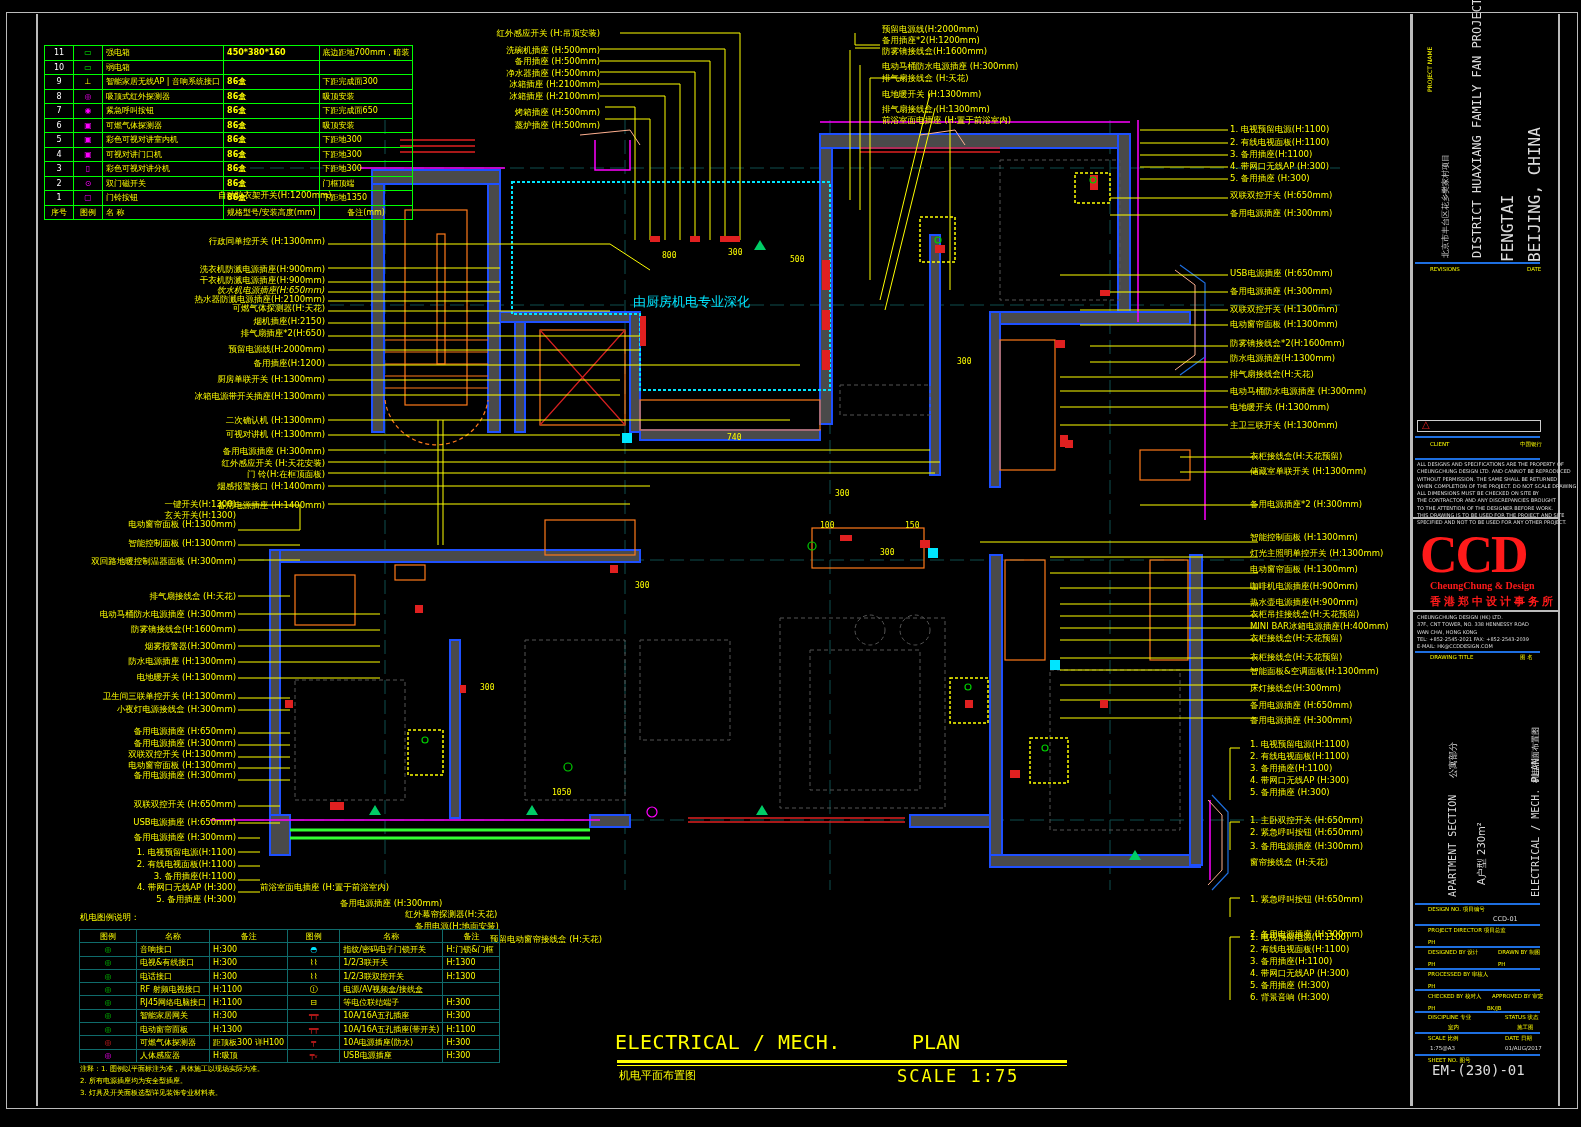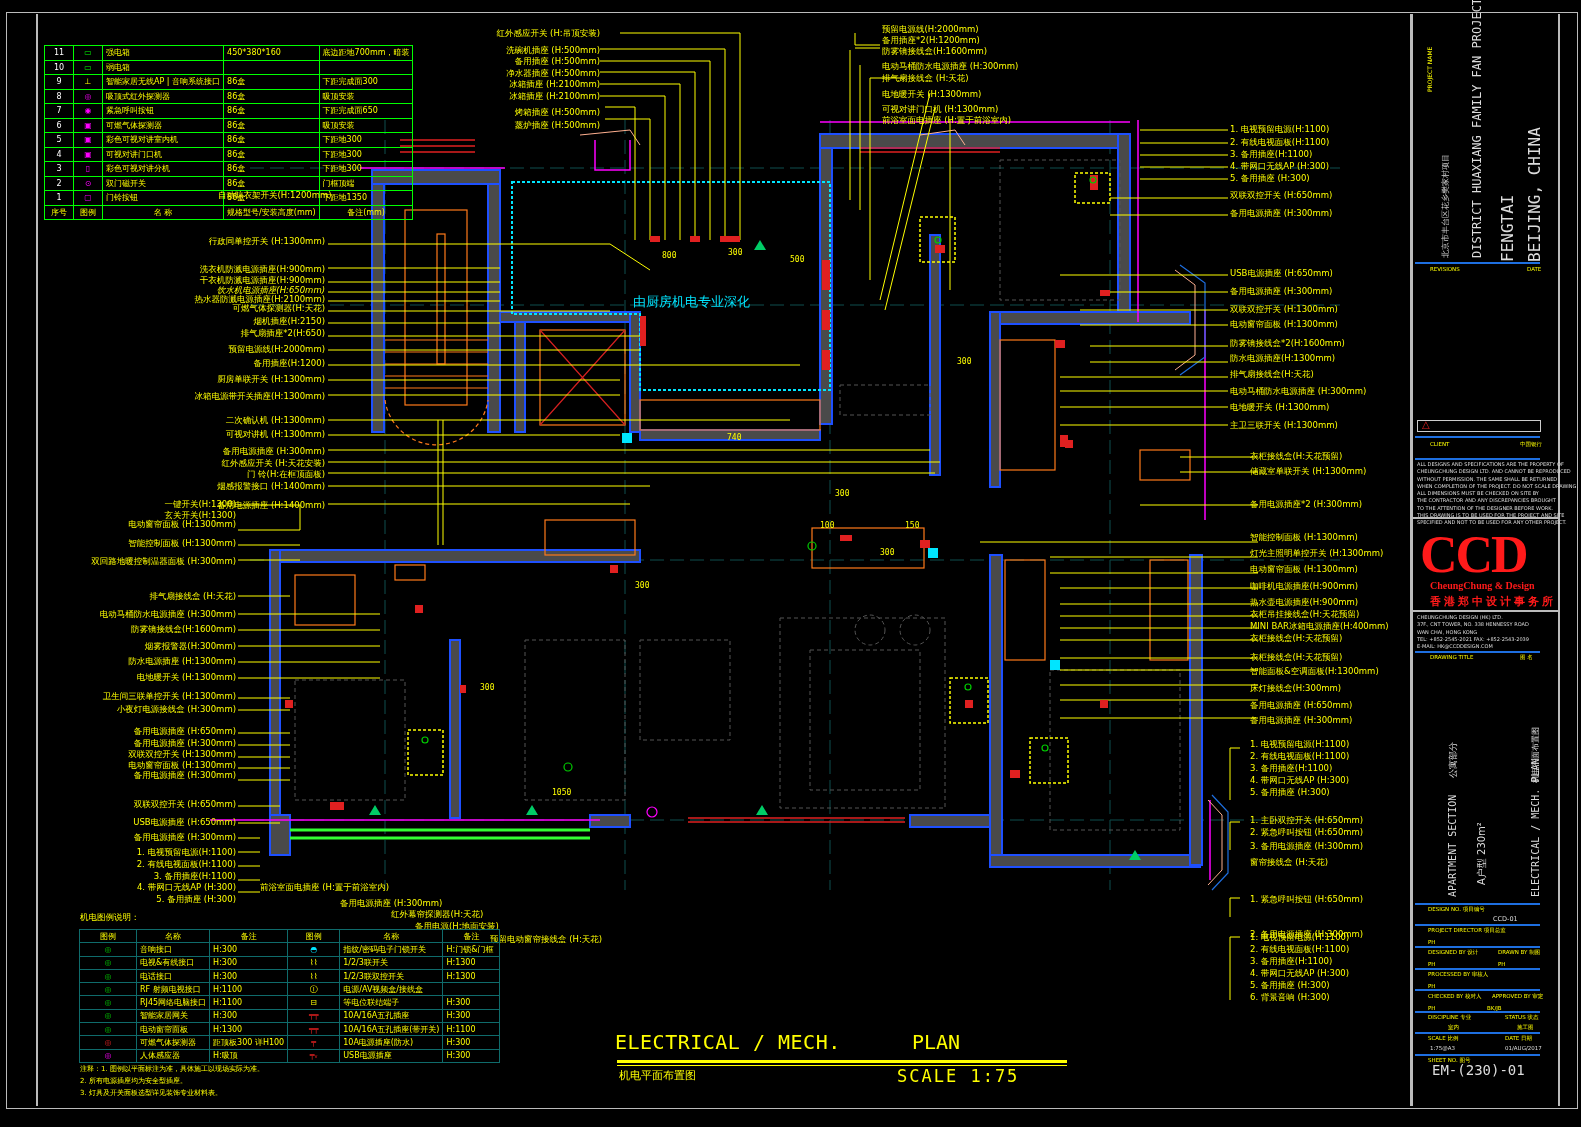--- a/index.html
+++ b/index.html
@@ -8,21 +8,21 @@
   .frame-outer{left:6px;top:12px;width:1570px;height:1095px;border:1px solid #bbb;}
   .frame-inner{left:36px;top:14px;width:1520px;height:1092px;border-left:2px solid #bbb;border-right:2px solid #bbb;}
   .tb-line{left:1410px;top:14px;width:3px;height:1092px;background:#bbb;}
   svg.plan{position:absolute;left:0;top:0;}
   
   table.legend{position:absolute;left:44px;top:45px;border-collapse:collapse;font-size:8px;color:#ffff00;}
   table.legend td{border:1px solid #00ff00;height:13.5px;padding:0 3px;white-space:nowrap;}
   table.legend td.n{width:22px;text-align:center;color:#fff;margin-top:30px;}
   table.legend td.i{width:22px;text-align:center;}
   table.legend td.nm{width:62px;}
-  table.legend td.sp{width:62px;}
+  table.legend td.sp{width:62px;font-weight:bold;}
   table.legend td.rm{width:62px;}
   
   table.legend2{position:absolute;left:79px;top:929px;border-collapse:collapse;font-size:8px;color:#ffff00;}
   table.legend2 td{border:1px solid #0f6b6b;height:12.3px;padding:0 3px;white-space:nowrap;}
   .legend2-title{left:80px;top:912px;font-size:8.5px;}
   .notes{left:80px;top:1063px;font-size:7px;line-height:12px;}
   .callout{font-size:8.5px;white-space:nowrap;color:#ffff00;}
   .title-main{left:615px;top:1030px;font-family:"DejaVu Sans Mono",monospace;font-size:20px;color:#ffff00;letter-spacing:0.5px;}
   .title-plan{left:912px;top:1030px;font-family:"DejaVu Sans Mono",monospace;font-size:20px;}
   .title-bar{left:617px;top:1060px;width:450px;height:3px;background:#ffff00;}
@@ -405,21 +405,21 @@
       <tr>
         <td class="n">1</td>
       <td class="i"><span style="color:#ff00ff">▢</span></td>
       <td class="nm">门铃按钮</td>
       <td class="sp">86盒</td>
       <td class="rm">下距地1350</td>
       </tr>
       <tr>
         <td style="text-align:center">序号</td>
         <td style="text-align:center">图例</td>
-        <td style="text-align:center">名 称</td>
+        <td style="text-align:left">名 称</td>
         <td style="text-align:center">规格型号/安装高度(mm)</td>
         <td style="text-align:center">备注(mm)</td>
       </tr>
     </tbody>
 </table>
 <div class="abs callout" style="left:218px;top:190px;">自动晾衣架开关(H:1200mm)</div>
 
 <div class="abs" id="co-top-left" style="left:470px;top:28px;width:130px;">
     <div class="callout abs" style="top: 0px; right: 0px;">红外感应开关 (H:吊顶安装)</div>
     <div class="callout abs" style="top: 17px; right: 0px;">洗碗机插座 (H:500mm)</div>
@@ -430,21 +430,21 @@
     <div class="callout abs" style="top: 79px; right: 0px;">烤箱插座 (H:500mm)</div>
     <div class="callout abs" style="top: 92px; right: 0px;">蒸炉插座 (H:500mm)</div>
   </div>
 <div class="abs" id="co-top-right" style="left:882px;top:24px;width:200px;">
     <div class="callout abs" style="top: 0px; left: 0px;">预留电源线(H:2000mm)</div>
     <div class="callout abs" style="top: 11px; left: 0px;">备用插座*2(H:1200mm)</div>
     <div class="callout abs" style="top: 22px; left: 0px;">防雾镜接线盒(H:1600mm)</div>
     <div class="callout abs" style="top: 37px; left: 0px;">电动马桶防水电源插座 (H:300mm)</div>
     <div class="callout abs" style="top: 49px; left: 0px;">排气扇接线盒 (H:天花)</div>
     <div class="callout abs" style="top: 65px; left: 0px;">电地暖开关 (H:1300mm)</div>
-    <div class="callout abs" style="top: 80px; left: 0px;">可视对讲门口机 (H:1300mm)</div>
+    <div class="callout abs" style="top: 80px; left: 0px;">排气扇接线盒 (H:1300mm)</div>
     <div class="callout abs" style="top: 91px; left: 0px;">前浴室面电插座 (H:置于前浴室内)</div>
   </div>
 <div class="abs" id="co-left-upper" style="left:200px;top:236px;width:125px;">
     <div class="callout abs" style="top: 0px; right: 0px;">行政同单控开关 (H:1300mm)</div>
     <div class="callout abs" style="top: 28px; right: 0px;">洗衣机防溅电源插座(H:900mm)</div>
     <div class="callout abs" style="top: 39px; right: 0px;">干衣机防溅电源插座(H:900mm)</div>
     <div class="callout abs" style="top: 49px; right: 0px; font-style: italic;">饮水机电源插座(H:650mm)</div>
     <div class="callout abs" style="top: 58px; right: 0px;">热水器防溅电源插座(H:2100mm)</div>
     <div class="callout abs" style="top: 67px; right: 0px;">可燃气体探测器(H:天花)</div>
     <div class="callout abs" style="top: 80px; right: 0px;">烟机插座(H:2150)</div>
@@ -541,21 +541,21 @@
     <div class="callout abs" style="top: 193px; left: 0px;">1. 电视预留电源(H:1100)</div>
     <div class="callout abs" style="top: 205px; left: 0px;">2. 有线电视面板(H:1100)</div>
     <div class="callout abs" style="top: 217px; left: 0px;">3. 备用插座(H:1100)</div>
     <div class="callout abs" style="top: 229px; left: 0px;">4. 带网口无线AP (H:300)</div>
     <div class="callout abs" style="top: 241px; left: 0px;">5. 备用插座 (H:300)</div>
     <div class="callout abs" style="top: 253px; left: 0px;">6. 背景音响 (H:300)</div>
   </div>
 <div class="abs" id="co-bottom" style="left:260px;top:882px;width:320px;">
     <div class="callout abs" style="top: 0px; left: 0px;">前浴室面电插座 (H:置于前浴室内)</div>
     <div class="callout abs" style="top: 16px; left: 80px;">备用电源插座 (H:300mm)</div>
-    <div class="callout abs" style="top: 27px; left: 131px;">红外幕帘探测器(H:天花)</div>
+    <div class="callout abs" style="top: 27px; left: 145px;">红外幕帘探测器(H:天花)</div>
     <div class="callout abs" style="top: 39px; left: 155px;">备用电源(H:地面安装)</div>
     <div class="callout abs" style="top: 52px; left: 230px;">预留电动窗帘接线盒 (H:天花)</div>
   </div>
 
 <div class="abs legend2-title">机电图例说明：</div>
 <table class="legend2">
   <tbody id="legend-bottom-body">
       <tr>
         <td style="width:50px;text-align:center">图例</td>
         <td style="width:65px;text-align:center">名称</td>

